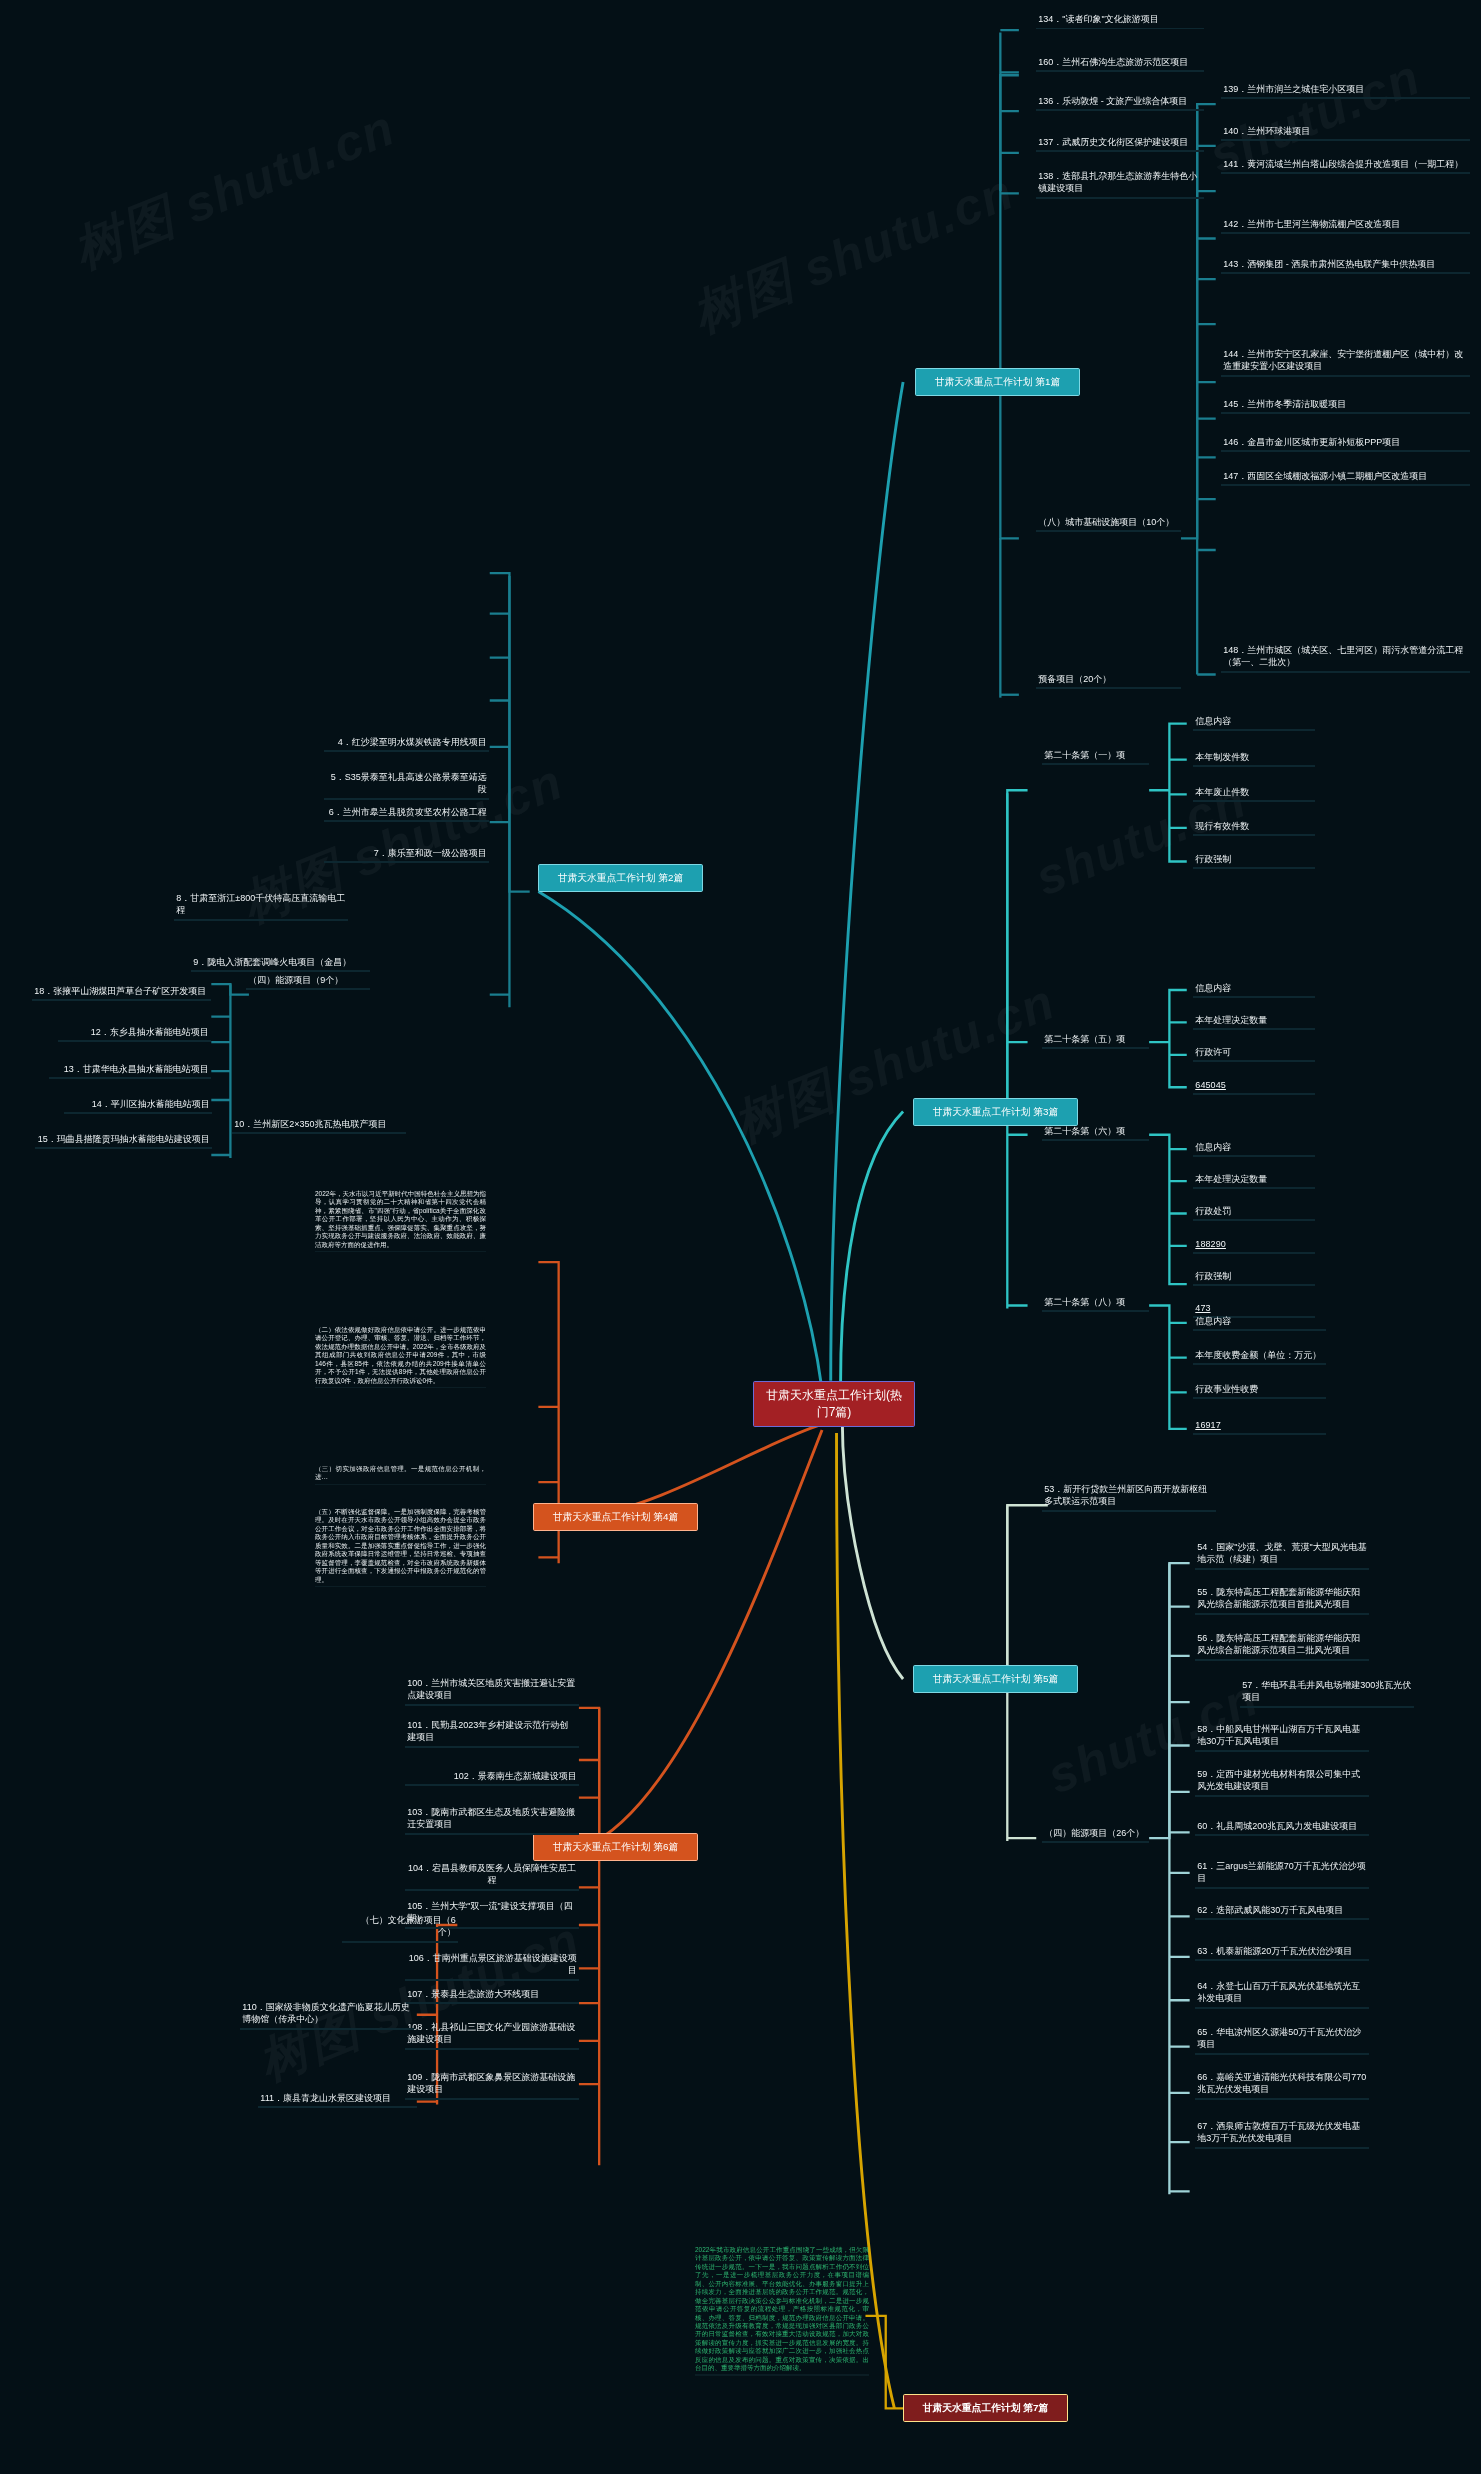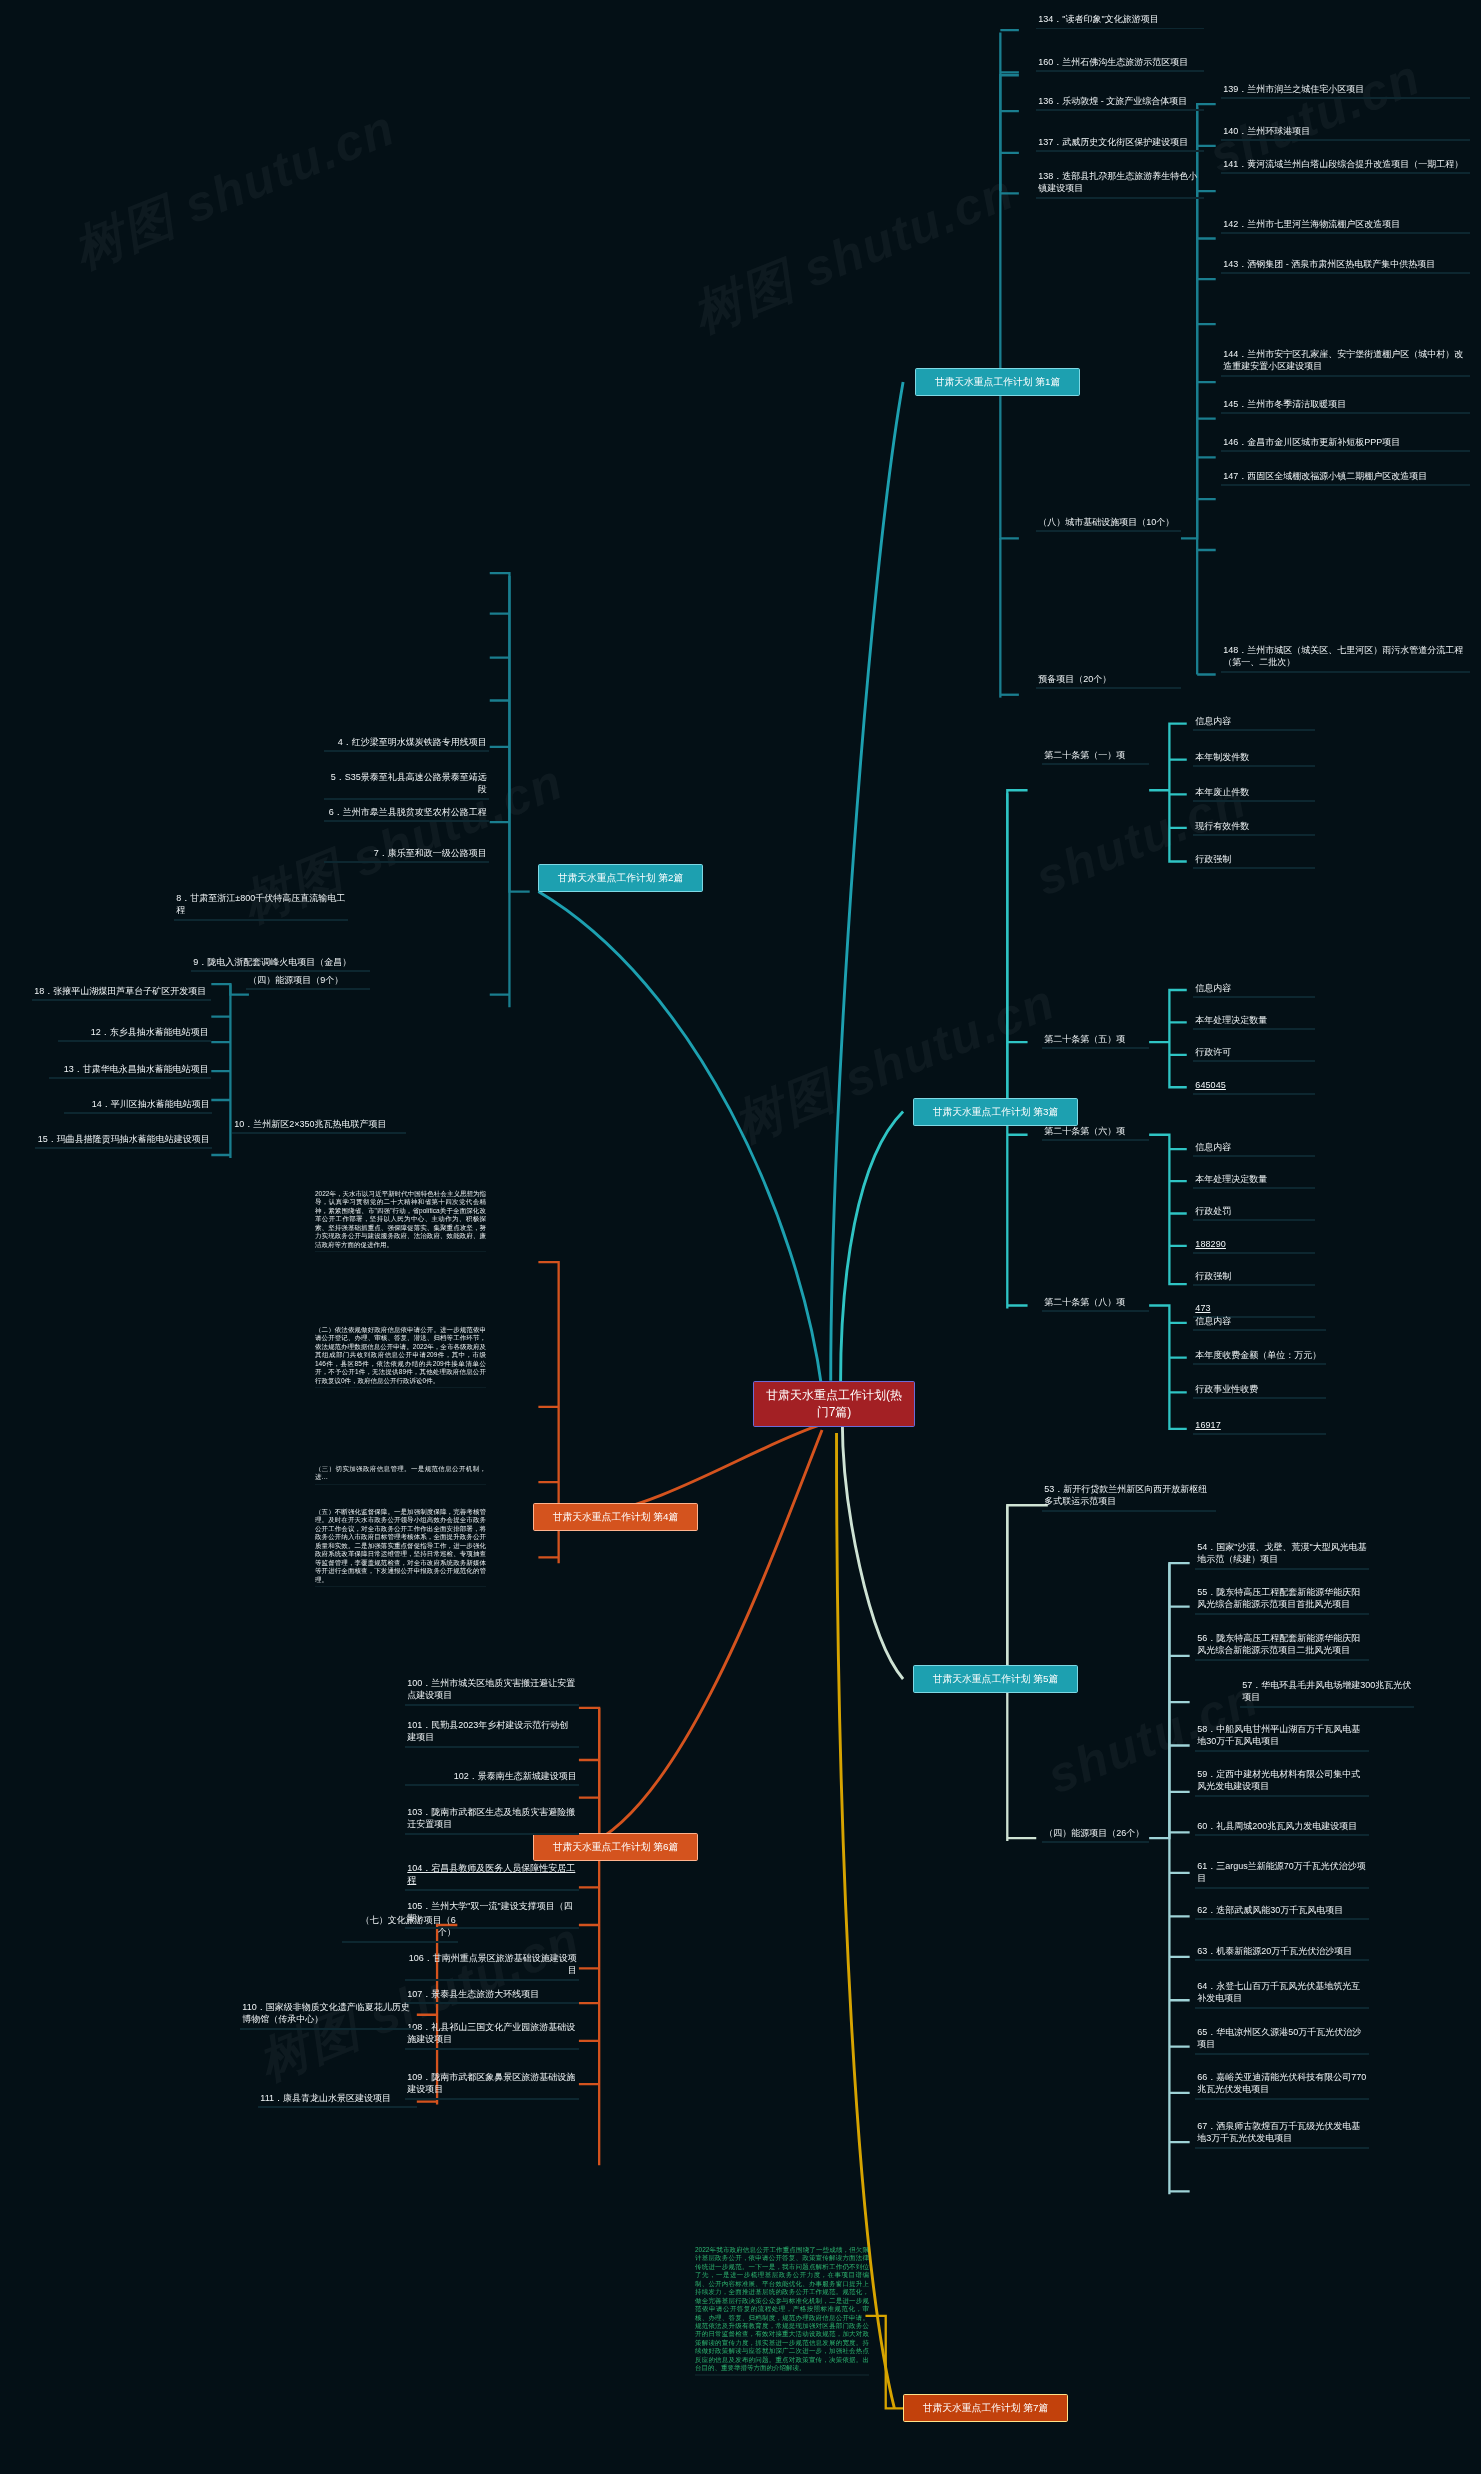--- a/index.html
+++ b/index.html
@@ -26,21 +26,21 @@
   .node .ul{display:block;height:1.7px;background:#0b1d24;}
   .node.t1 .ul{background:#0d2730;}
   .node.num .txt{letter-spacing:0.1px;text-decoration:underline;}
 
   
   .chip{position:absolute;box-sizing:border-box;display:flex;align-items:center;
         justify-content:center;text-align:center;font-size:9.8px;line-height:1.35;
         padding:5.2px 7px;border-radius:1.7px;}
   .chip.cyan{background:#1da0b0;border:0.6px solid #7fd8e4;color:#ffffff;}
   .chip.orange{background:#d4531e;border:0.6px solid #ffb38e;color:#ffffff;}
-  .chip.gold{background:#c2410c;border:0.6px solid #ffe38a;color:#ffffff;}
+  .chip.gold{background:#7f1d1d;border:0.6px solid #ffe38a;color:#ffffff;font-weight:bold;}
   .chip.root{background:#a32024;border:1.2px solid #6b6bd8;color:#ffffff;font-size:12px;
               line-height:1.4;}
 
   
   .para{position:absolute;box-sizing:border-box;font-size:6.5px;line-height:1.30;
         text-align:justify;}
   .para.white{color:#eef3f5;}
   .para.green{color:#2eb872;}
   .para .ul{display:block;height:1.7px;background:#0b1d24;margin-top:1.7px;}
 </style>
@@ -460,21 +460,21 @@
       <span class="ul"></span>
     </div>
   <div class="node t1" style="left:405px;top:1769px;width:174px;text-align:right;">
     <span class="txt">102．景泰南生态新城建设项目</span>
       <span class="ul"></span>
     </div>
   <div class="node t1" style="left:405px;top:1805px;width:174px;">
     <span class="txt">103．陇南市武都区生态及地质灾害避险搬迁安置项目</span>
       <span class="ul"></span>
     </div>
-  <div class="node t1" style="left:405px;top:1861px;width:174px;text-align:left;text-decoration:underline;">
+  <div class="node t1" style="left:405px;top:1861px;width:174px;text-align:center;">
     <span class="txt">104．宕昌县教师及医务人员保障性安居工程</span>
       <span class="ul"></span>
     </div>
   <div class="node t1" style="left:405px;top:1899px;width:174px;">
     <span class="txt">105．兰州大学"双一流"建设支撑项目（四期）</span>
       <span class="ul"></span>
     </div>
   <div class="node t1" style="left:405px;top:1951px;width:174px;text-align:right;">
     <span class="txt">106．甘南州重点景区旅游基础设施建设项目</span>
       <span class="ul"></span>

